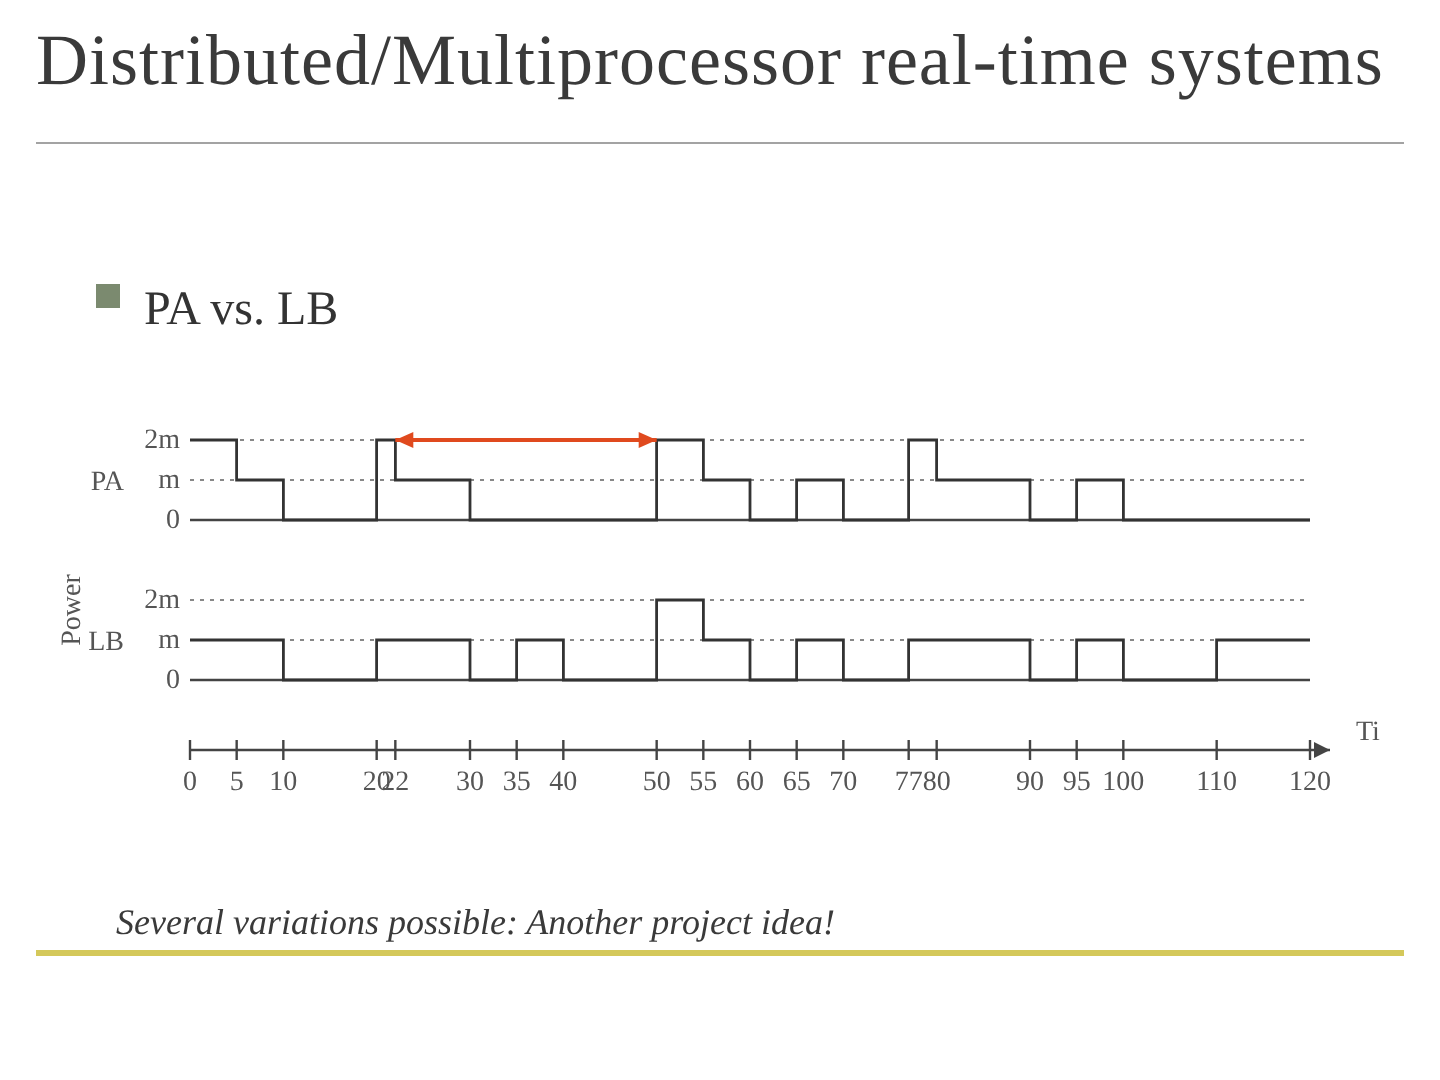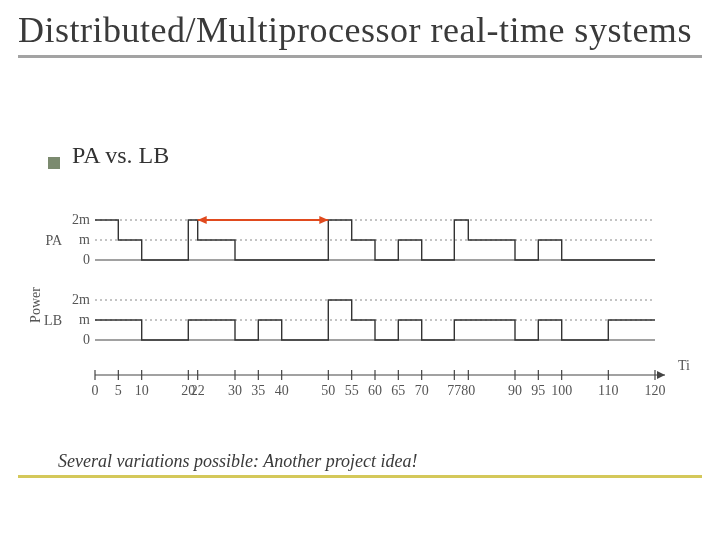--- a/index.html
+++ b/index.html
@@ -1,20 +1,20 @@
 <!DOCTYPE html>
 <html><head>
 <meta charset="utf-8">
 <style>
   html,body{margin:0;padding:0;width:720px;height:540px;background:#fff;font-family:Georgia,'Times New Roman',serif;color:#333;}
   .slide{position:relative;width:720px;height:540px;box-sizing:border-box;}
   .title-block{position:absolute;left:18px;top:10px;right:18px;}
-  .title-underline{border-bottom:3px solid #a3a3a3;padding-bottom:4px;}
+  .title-underline{border-bottom:1px solid #a3a3a3;padding-bottom:20px;}
   .title-text{font-size:36px;font-weight:normal;letter-spacing:0.5px;line-height:1.15;color:#3a3a3a;}
-  .bullet-row{position:absolute;left:48px;top:142px;display:flex;align-items:flex-end;gap:12px;}
+  .bullet-row{position:absolute;left:48px;top:142px;display:flex;align-items:flex-start;gap:12px;}
   .bullet-icon{width:12px;height:12px;background:#7b8a6f;}
   .bullet-text{font-size:24px;color:#333;}
   .chart-area{position:absolute;left:30px;top:190px;width:660px;height:230px;}
   .chart-area text{font-family:'Times New Roman',serif;font-size:14px;fill:#555;}
   .chart-area .axis{stroke:#444;stroke-width:1.2;}
   .chart-area .pwr{stroke:#333;stroke-width:1.4;fill:none;}
   .chart-area .dash{stroke:#888;stroke-width:1;stroke-dasharray:2 3;fill:none;}
   .chart-area .arrowred{stroke:#e04a1e;stroke-width:2;fill:none;}
   .chart-area .arrowred-cap{fill:#e04a1e;}
   .footer-line{position:absolute;left:18px;right:18px;bottom:62px;border-top:3px solid #d4c85a;}

